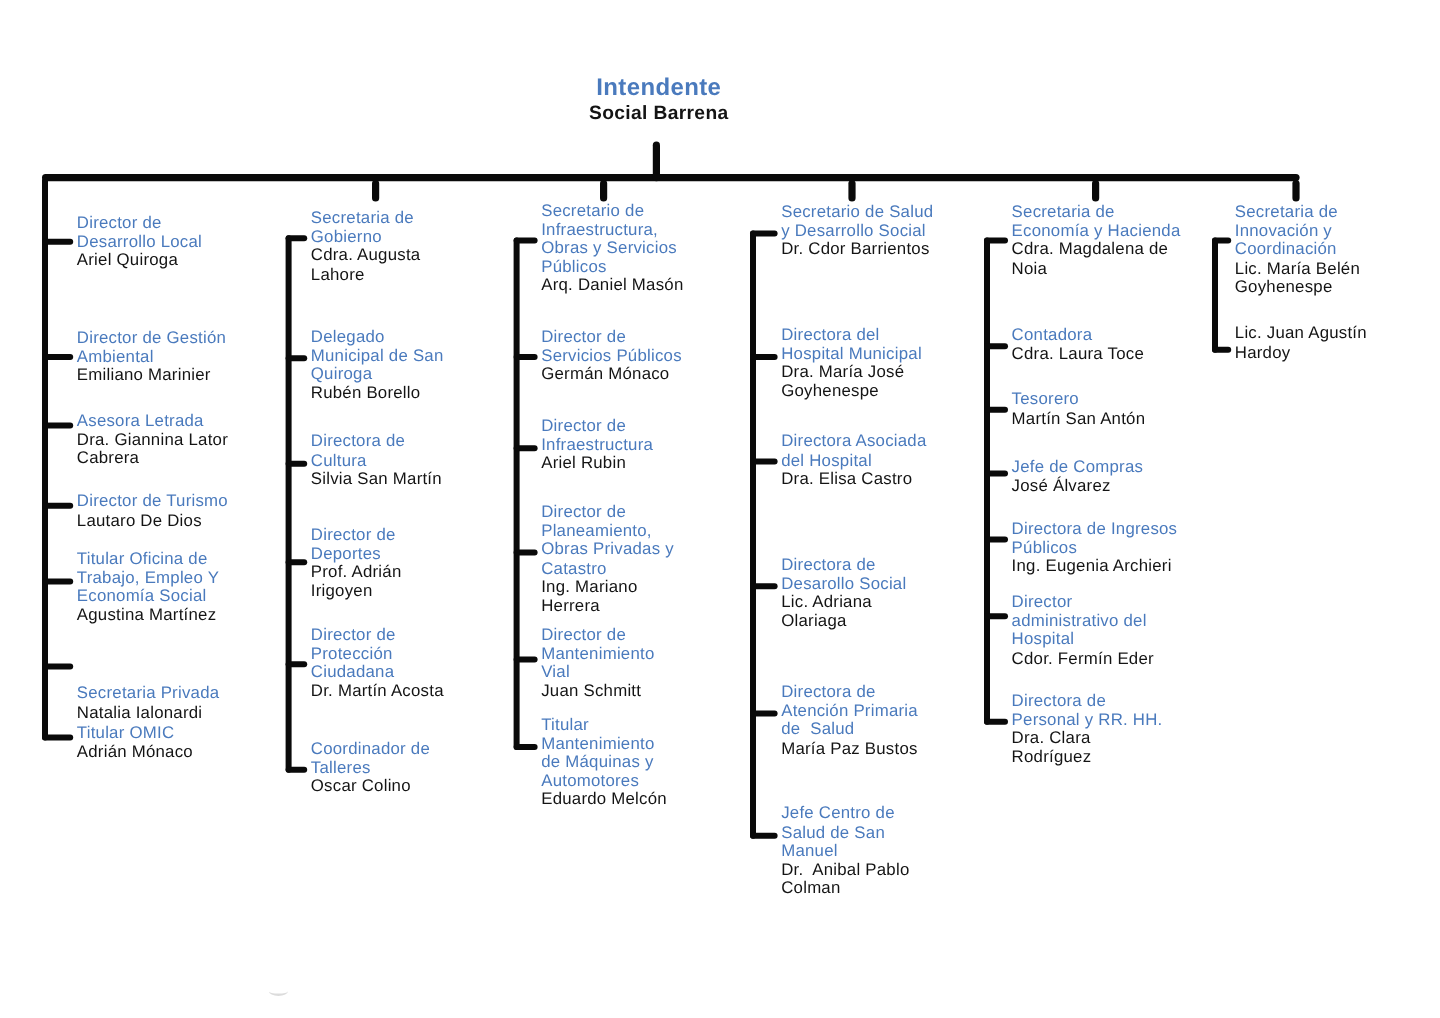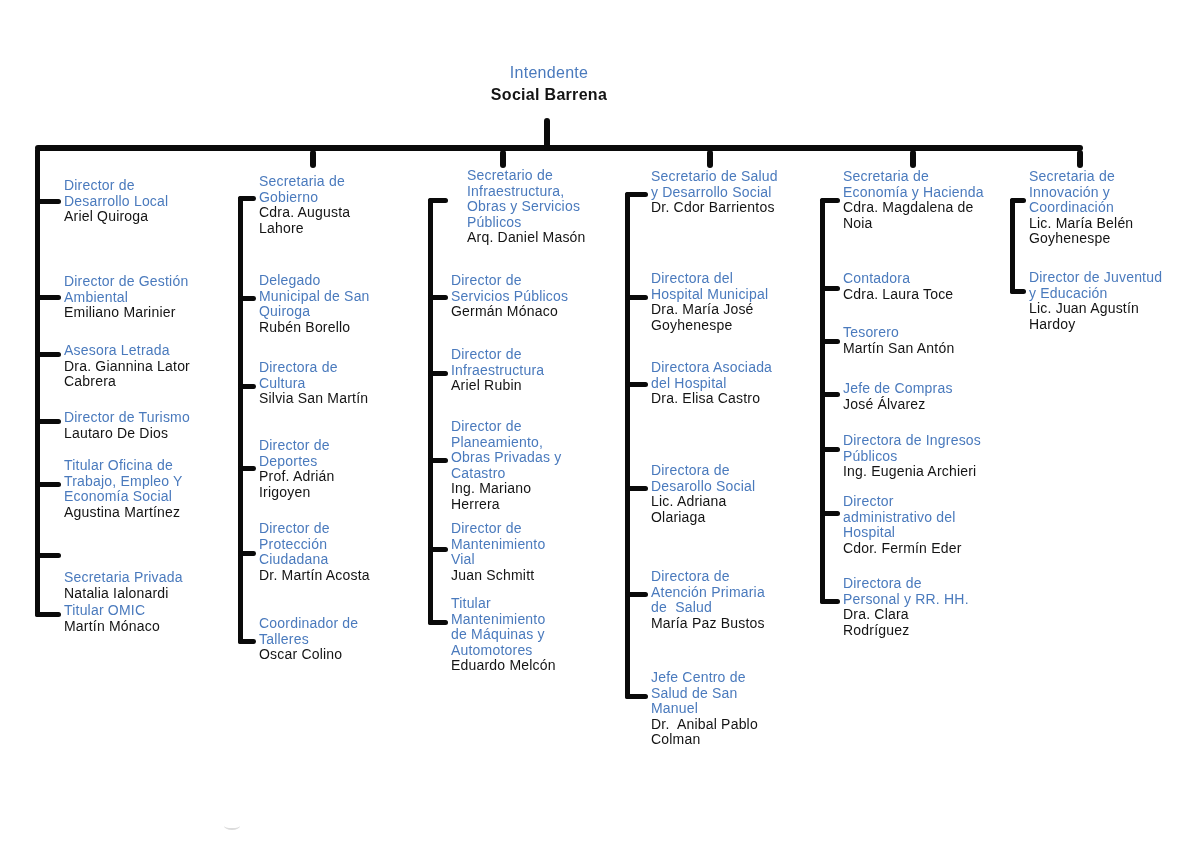--- a/index.html
+++ b/index.html
@@ -4,21 +4,21 @@
 <style>
   html,body{margin:0;padding:0;}
   body{
     width:1200px;height:848px;background:#ffffff;
     font-family:"Liberation Sans","DejaVu Sans",sans-serif;
     overflow:hidden;position:relative;
   }
   .canvas{position:absolute;left:0;top:0;width:1200px;height:848px;background:var(--bg,#fff);}
   .ln{position:absolute;background:var(--line,#0a0a0a);border-radius:3px;}
   .root-node{position:absolute;left:449px;top:62px;width:200px;text-align:center;}
-  .root-node .title{font-size:16px;line-height:22px;color:var(--title,#4a7abd);font-weight:normal;letter-spacing:.3px;}
+  .root-node .title{font-size:20px;line-height:22px;color:var(--title,#4a7abd);font-weight:bold;letter-spacing:.3px;}
   .root-node .person{font-size:16px;line-height:22px;color:var(--name,#141414);font-weight:bold;letter-spacing:.3px;}
   .node{position:absolute;white-space:pre;}
   .node .title{font-size:14px;line-height:15.5px;color:var(--title,#4a7abd);letter-spacing:.2px;white-space:pre;}
   .node .person{font-size:14px;line-height:15.5px;color:var(--name,#141414);letter-spacing:.2px;white-space:pre;}
   .stray{position:absolute;left:224px;top:822px;width:16px;height:6px;
          border-bottom:2px solid #dcdcdc;border-radius:50%;}
 </style>
 </head>
 <body style="--title: #4a7abd; --name: #141414; --line: #0a0a0a; --bg: #ffffff;">
 
@@ -81,38 +81,38 @@
 Desarrollo Local</div><div class="person">Ariel Quiroga</div></div>
       <div class="node" style="left: 64px; top: 274px;"><div class="title">Director de Gestión
 Ambiental</div><div class="person">Emiliano Marinier</div></div>
       <div class="node" style="left: 64px; top: 343px;"><div class="title">Asesora Letrada</div><div class="person">Dra. Giannina Lator
 Cabrera</div></div>
       <div class="node" style="left: 64px; top: 410px;"><div class="title">Director de Turismo</div><div class="person">Lautaro De Dios</div></div>
       <div class="node" style="left: 64px; top: 458px;"><div class="title">Titular Oficina de
 Trabajo, Empleo Y
 Economía Social</div><div class="person">Agustina Martínez</div></div>
       <div class="node" style="left: 64px; top: 570px;"><div class="title">Secretaria Privada</div><div class="person">Natalia Ialonardi</div></div>
-      <div class="node" style="left: 64px; top: 603px;"><div class="title">Titular OMIC</div><div class="person">Martín Mónaco</div></div>
+      <div class="node" style="left: 64px; top: 603px;"><div class="title">Titular OMIC</div><div class="person">Adrián Mónaco</div></div>
       <div class="node" style="left: 259px; top: 174px;"><div class="title">Secretaria de
 Gobierno</div><div class="person">Cdra. Augusta
 Lahore</div></div>
       <div class="node" style="left: 259px; top: 273px;"><div class="title">Delegado
 Municipal de San
 Quiroga</div><div class="person">Rubén Borello</div></div>
       <div class="node" style="left: 259px; top: 360px;"><div class="title">Directora de
 Cultura</div><div class="person">Silvia San Martín</div></div>
       <div class="node" style="left: 259px; top: 438px;"><div class="title">Director de
 Deportes</div><div class="person">Prof. Adrián
 Irigoyen</div></div>
       <div class="node" style="left: 259px; top: 521px;"><div class="title">Director de
 Protección
 Ciudadana</div><div class="person">Dr. Martín Acosta</div></div>
       <div class="node" style="left: 259px; top: 616px;"><div class="title">Coordinador de
 Talleres</div><div class="person">Oscar Colino</div></div>
-      <div class="node" style="left: 451px; top: 168px; margin-left: 16px;"><div class="title">Secretario de
+      <div class="node" style="left: 451px; top: 168px;"><div class="title">Secretario de
 Infraestructura,
 Obras y Servicios
 Públicos</div><div class="person">Arq. Daniel Masón</div></div>
       <div class="node" style="left: 451px; top: 273px;"><div class="title">Director de
 Servicios Públicos</div><div class="person">Germán Mónaco</div></div>
       <div class="node" style="left: 451px; top: 347px;"><div class="title">Director de
 Infraestructura</div><div class="person">Ariel Rubin</div></div>
       <div class="node" style="left: 451px; top: 419px;"><div class="title">Director de
 Planeamiento,
 Obras Privadas y
@@ -153,18 +153,17 @@
       <div class="node" style="left: 843px; top: 494px;"><div class="title">Director
 administrativo del
 Hospital</div><div class="person">Cdor. Fermín Eder</div></div>
       <div class="node" style="left: 843px; top: 576px;"><div class="title">Directora de
 Personal y RR. HH.</div><div class="person">Dra. Clara
 Rodríguez</div></div>
       <div class="node" style="left: 1029px; top: 169px;"><div class="title">Secretaria de
 Innovación y
 Coordinación</div><div class="person">Lic. María Belén
 Goyhenespe</div></div>
-      <div class="node" style="left: 1029px; top: 270px;"><div class="title">Director de Juventud
-y Educación</div><div class="person">Lic. Juan Agustín
+      <div class="node" style="left: 1029px; top: 270px;"><div class="person">Lic. Juan Agustín
 Hardoy</div></div>
     </div>
   <div class="stray"></div>
 </div>
 
 </body></html>

